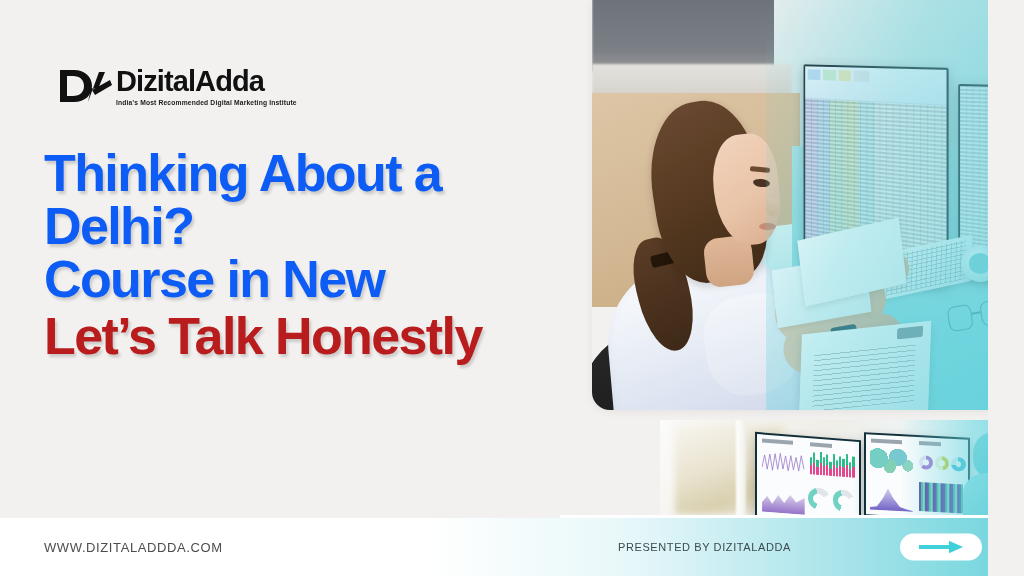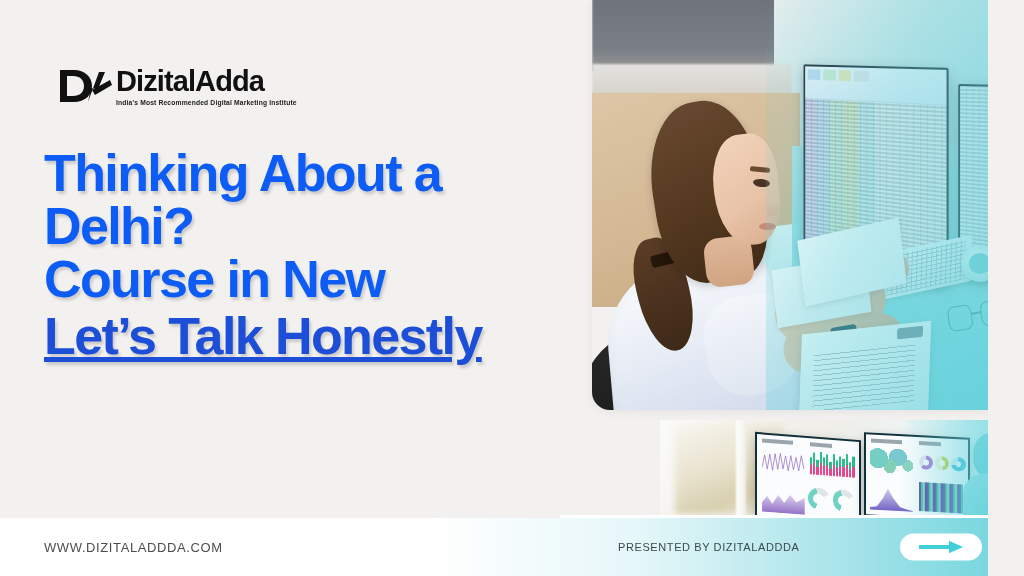--- a/index.html
+++ b/index.html
@@ -70,23 +70,22 @@
     font-weight:700;
     line-height:53px;
     letter-spacing:-1.6px;
     white-space:nowrap;
   }
   .hl-blue {
     color:#0d5cf5;
     text-shadow:2px 3px 3px rgba(0,0,0,0.16);
   }
   .hl-black {
-    color:#1d4ed8;
+    color:#b91c1c;
     text-shadow:2px 3px 3px rgba(0,0,0,0.16);
-    text-decoration:underline;
   }
   #hl-line-5 { margin-top:4px; }
 
   
   #photo-main {
     position:absolute;
     left:592px; top:-2px;
     width:434px; height:412px;
     border-radius:0 0 18px 18px;
     overflow:hidden;
@@ -672,21 +671,21 @@
           <span class="body2"></span>
       </div>
       <div class="sub-teal"></div>
     </div>
   </div>
 
   <div id="footer-top-edge"></div>
 
   <div id="footer">
     <div id="footer-url">WWW.DIZITALADDDA.COM</div>
-    <div id="footer-credit">PRESENTED BY DIZITALADDDA</div>
+    <div id="footer-credit">PRESENTED BY DIZITALADDA</div>
     <button id="next-button">
       <svg id="next-arrow" viewBox="0 0 46 15">
         <path d="M1 5.6 H31 V1.2 L45 7.5 L31 13.8 V9.4 H1 Z" fill="#3fd0da"></path>
       </svg>
     </button>
   </div>
 
 </div>
 
 </body></html>

